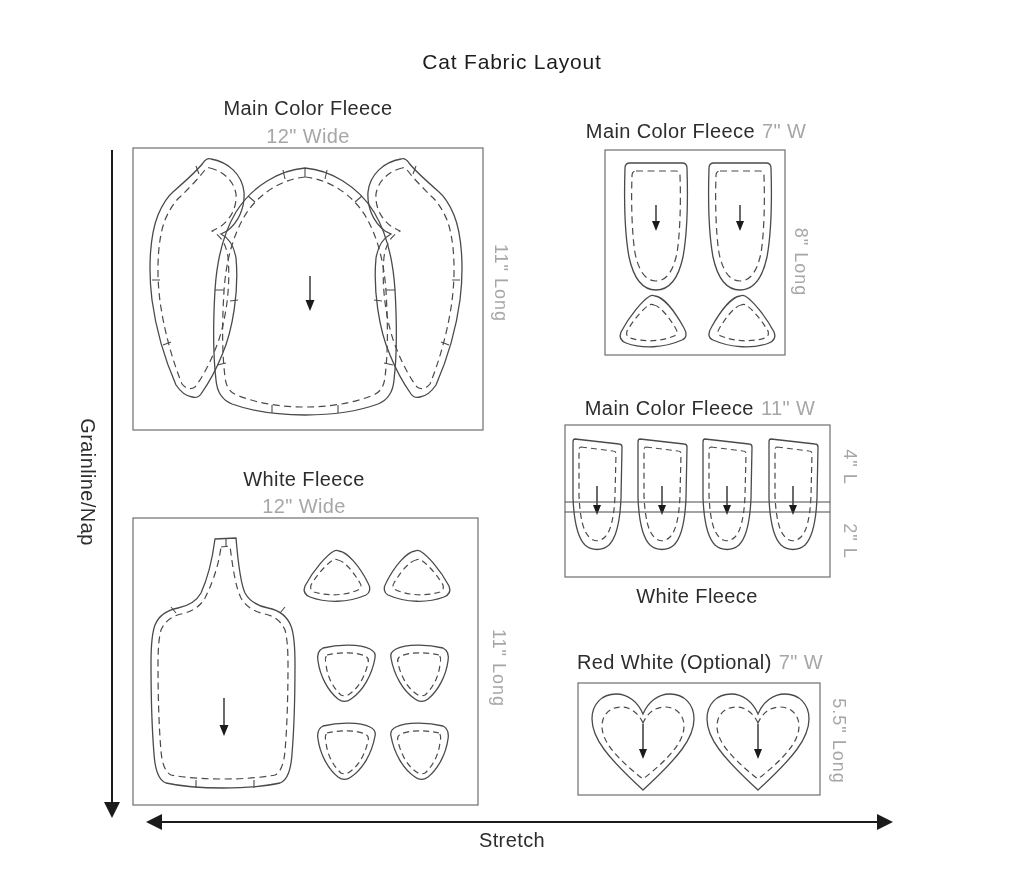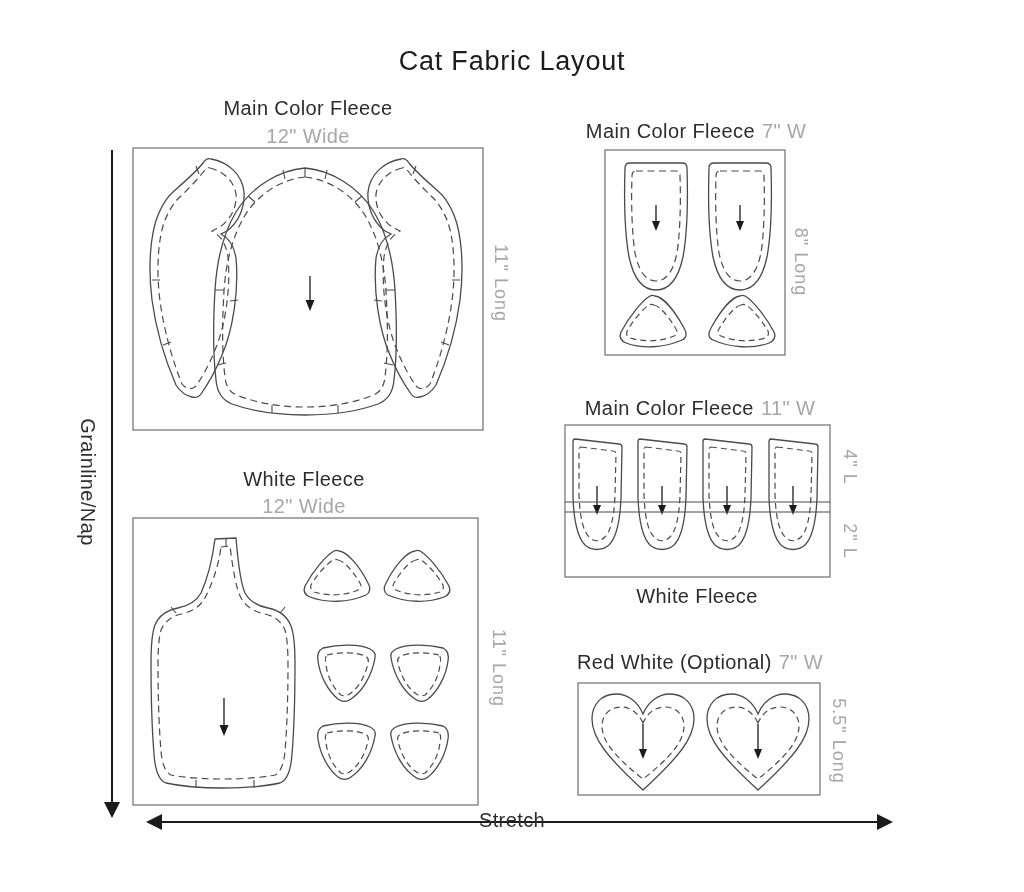--- a/index.html
+++ b/index.html
@@ -8,21 +8,21 @@
     font-family:"Liberation Sans", sans-serif;overflow:hidden;
   }
   .diagram-svg{position:absolute;left:0;top:0;}
   .lbl{
     position:absolute;transform:translate(-50%,-50%);
     white-space:nowrap;letter-spacing:0.4px;line-height:1;
   }
   .lbl.v{transform:translate(-50%,-50%) rotate(90deg);}
   .dark{color:#2d2d2d;}
   .gray{color:#a7a7a7;}
-  .title{font-size:27px;color:#1c1c1c;letter-spacing:0.8px;}
+  .title{font-size:21px;color:#1c1c1c;letter-spacing:0.8px;}
   .sec{font-size:20px;}
   .side{font-size:18px;letter-spacing:1px;}
   .pair .gray{margin-left:7px;}
 </style>
 </head>
 <body>
 
 <div class="canvas">
 
   <svg class="diagram-svg" width="1024" height="892" viewBox="0 0 1024 892">
@@ -160,15 +160,15 @@
   <div class="lbl sec dark" style="left:304px;top:479px">White Fleece</div>
   <div class="lbl sec gray" style="left:304px;top:506px">12" Wide</div>
   <div class="lbl v side gray" style="left:499px;top:668px">11" Long</div>
 
   <div class="lbl sec pair" style="left:700px;top:662px">
     <span class="dark">Red White (Optional)</span><span class="gray">7" W</span>
   </div>
   <div class="lbl v side gray" style="left:839px;top:741px">5.5" Long</div>
 
   <div class="lbl v sec dark" style="left:88px;top:482px">Grainline/Nap</div>
-  <div class="lbl sec dark" style="left:512px;top:820px">Stretch</div>
+  <div class="lbl sec dark" style="left:512px;top:840px">Stretch</div>
 
 </div>
 
 </body></html>

